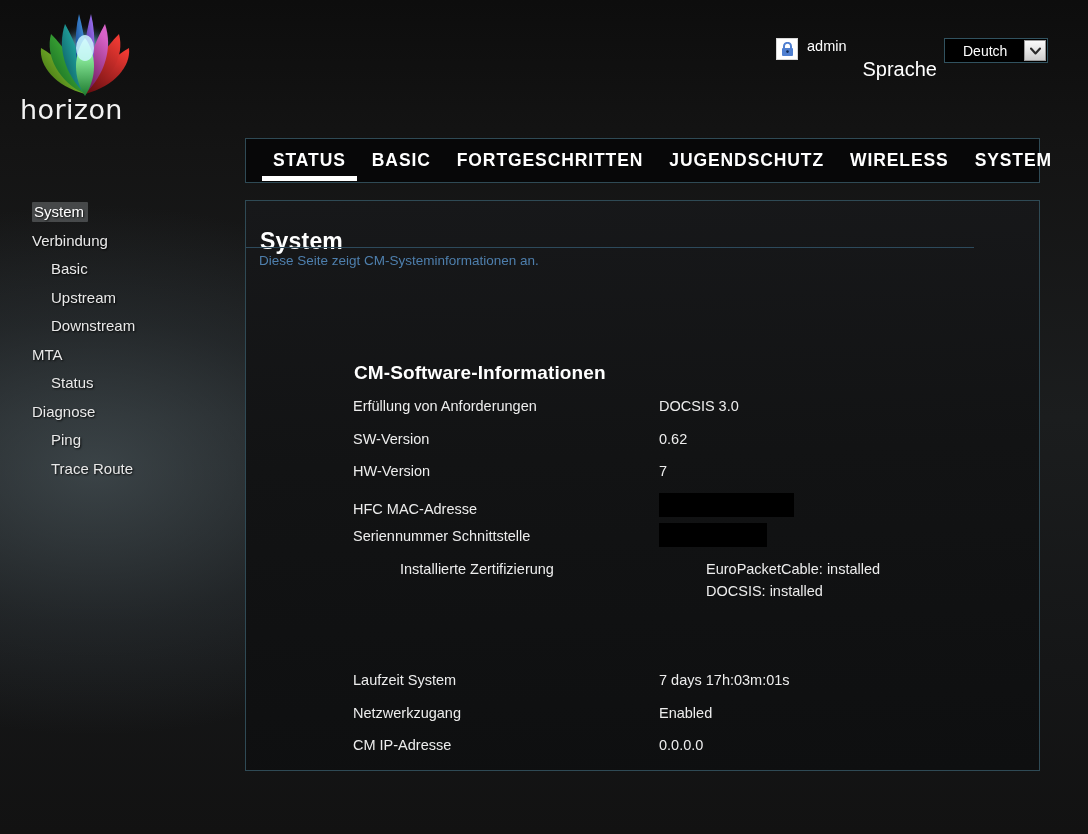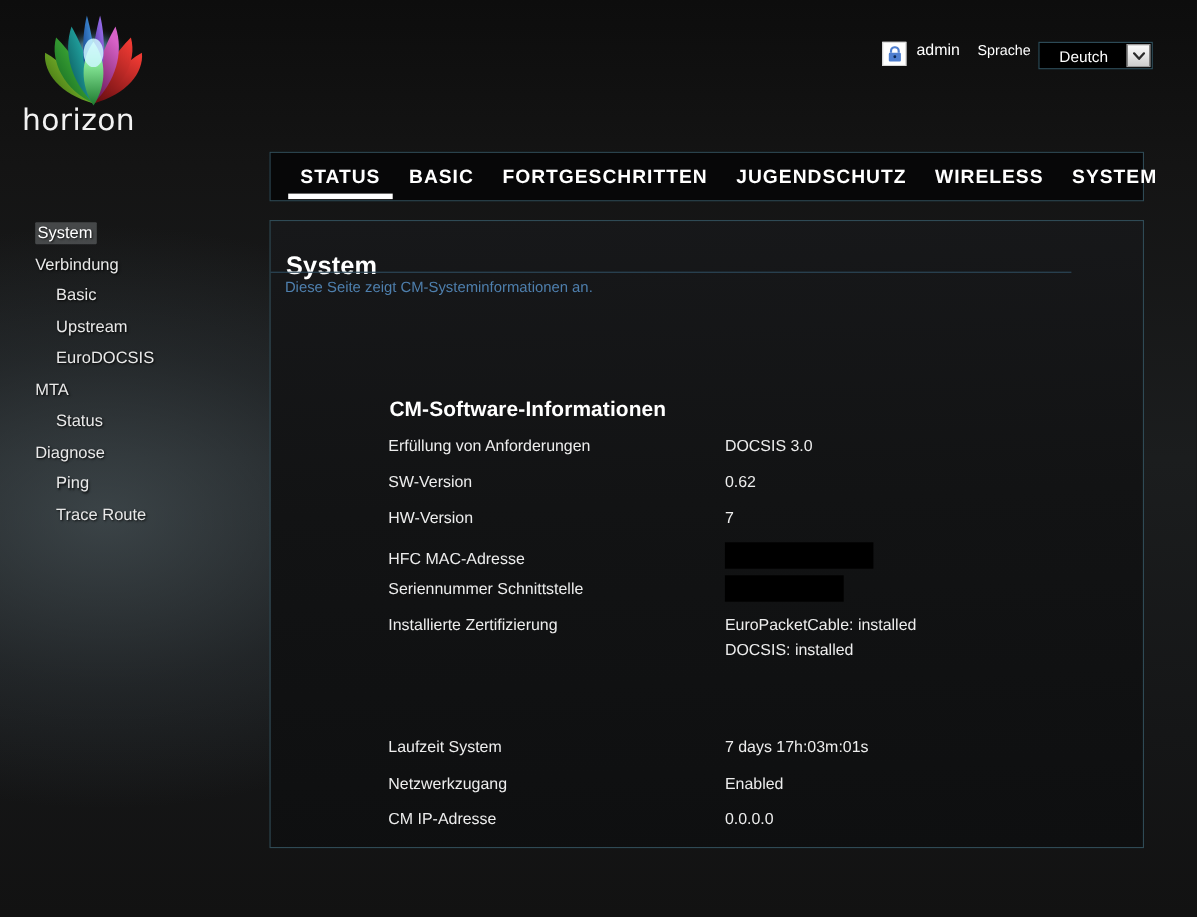--- a/index.html
+++ b/index.html
@@ -219,22 +219,23 @@
     justify-content: center;
     margin-right: 9px;
   }
   #user-name {
     color: #ffffff;
     font-size: 14.5px;
     margin-right: 16px;
   }
   #lang-label {
     color: #ffffff;
-    font-size: 13px;
+    font-size: 20px;
     margin-right: 7px;
+    margin-top: 20px;
   }
   #lang-select {
     width: 104px;
     height: 25px;
     background: #000000;
     border: 1px solid #31525f;
     position: relative;
     display: flex;
     align-items: center;
     cursor: pointer;
@@ -322,21 +323,21 @@
         <ellipse cx="52" cy="40" rx="9" ry="13" fill="#cdf7ff" opacity="0.85"></ellipse>
       </svg>
       <div id="logo-word">horizon</div>
     </div>
 
     <nav id="sidebar">
         <div class="side-item active"><span class="side-label">System</span></div>
         <div class="side-item"><span class="side-label">Verbindung</span></div>
         <div class="side-item sub"><span class="side-label">Basic</span></div>
         <div class="side-item sub"><span class="side-label">Upstream</span></div>
-        <div class="side-item sub"><span class="side-label">EuroDOCSIS</span></div>
+        <div class="side-item sub"><span class="side-label">Downstream</span></div>
         <div class="side-item"><span class="side-label">MTA</span></div>
         <div class="side-item sub"><span class="side-label">Status</span></div>
         <div class="side-item"><span class="side-label">Diagnose</span></div>
         <div class="side-item sub"><span class="side-label">Ping</span></div>
         <div class="side-item sub"><span class="side-label">Trace Route</span></div>
       </nav>
   </div>
 
   <div id="userbar">
     <div id="lock-icon">
@@ -386,21 +387,21 @@
           <div class="info-value">7</div>
         </div>
         <div class="info-row" style="height: 32.6px; align-items: center;">
           <div class="info-label">HFC MAC-Adresse</div>
           <div class="info-value"><span class="redact w1"></span></div>
         </div>
         <div class="info-row" style="height: 32.6px;">
           <div class="info-label">Seriennummer Schnittstelle</div>
           <div class="info-value"><span class="redact w2"></span></div>
         </div>
-        <div class="info-row" style="height: 111px;">
+        <div class="info-row" style="height: 111px; margin-left: 47px;">
           <div class="info-label">Installierte Zertifizierung</div>
           <div class="info-value">
             <span class="cert-line">EuroPacketCable: installed</span>
             <span class="cert-line">DOCSIS: installed</span>
           </div>
         </div>
         <div class="info-row">
           <div class="info-label">Laufzeit System</div>
           <div class="info-value">7 days 17h:03m:01s</div>
         </div>

